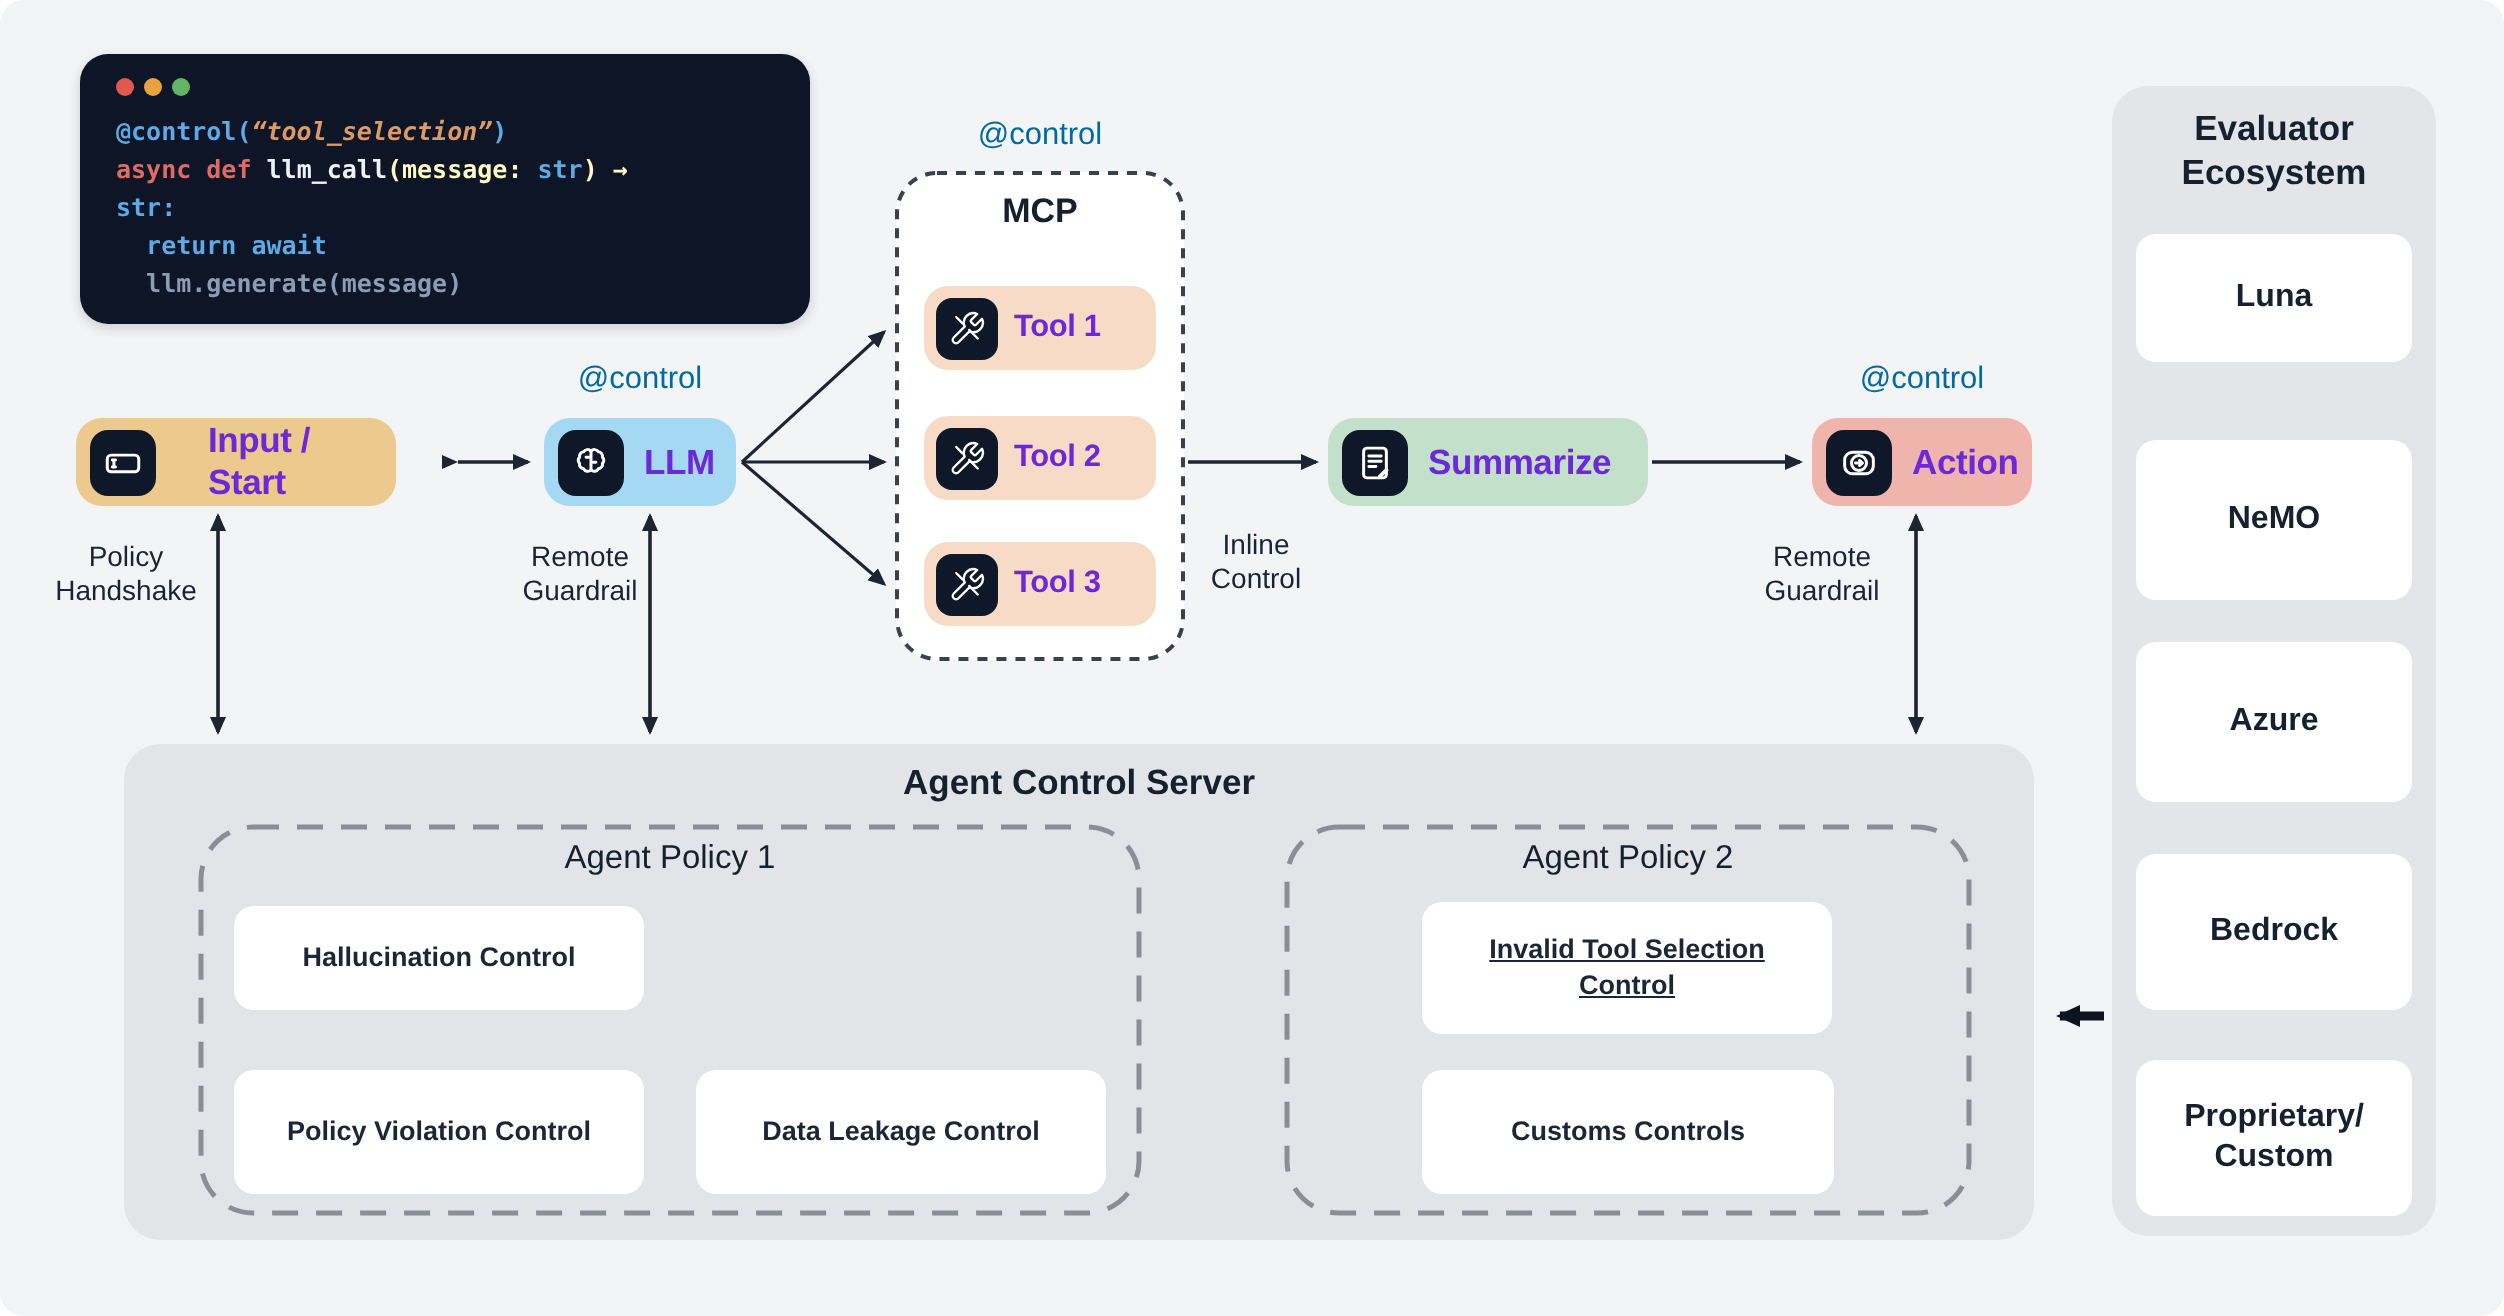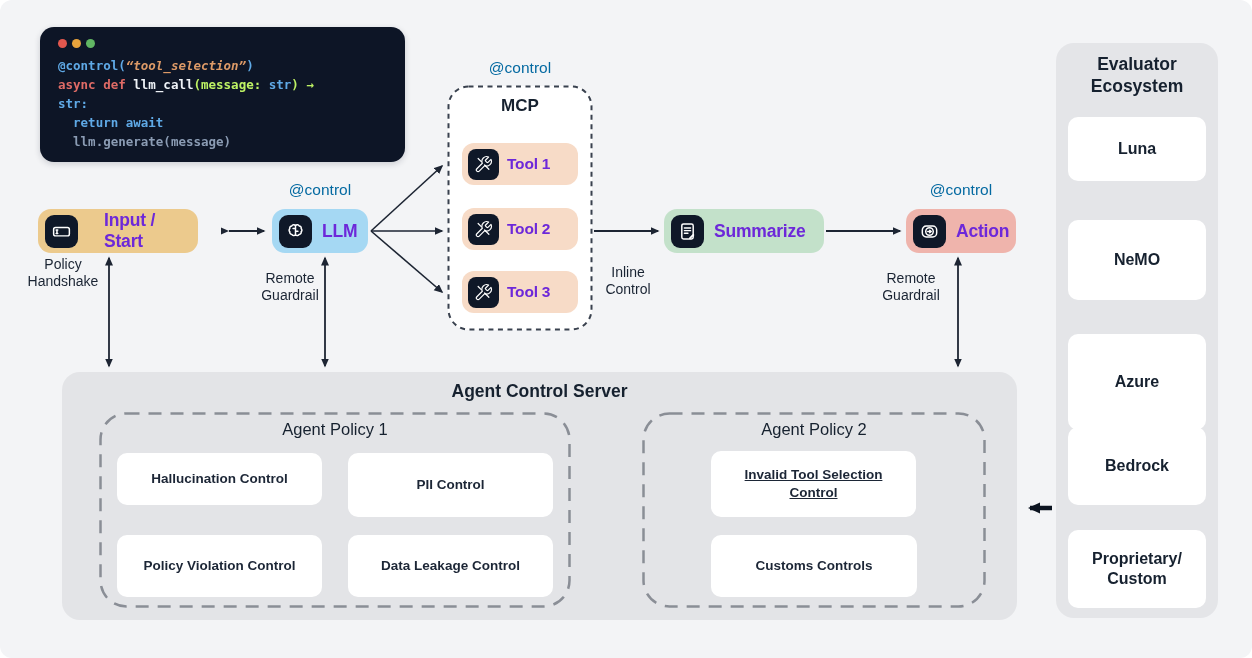--- a/index.html
+++ b/index.html
@@ -4,21 +4,21 @@
 <style>
   html,body{margin:0;padding:0;background:#ffffff;font-family:"Liberation Sans",sans-serif;}
   .canvas{position:relative;width:1252px;height:658px;background:#f3f4f6;border-radius:12px;overflow:hidden;color:#16212f;}
 
   
   .codebox{position:absolute;left:40px;top:27px;width:365px;height:135px;background:#0d1526;border-radius:14px;box-sizing:border-box;padding:12px 0 0 18px;box-shadow:0 2px 6px rgba(20,30,50,.18);}
   .dots{display:flex;gap:5px;margin-bottom:8px;}
   .dot{width:9px;height:9px;border-radius:50%;}
   .code{font-family:"DejaVu Sans Mono",monospace;font-size:12.5px;line-height:19px;white-space:pre;font-weight:600;}
   .tk-blue{color:#5fa9e6}.tk-string{color:#dd9a67;font-style:italic}.tk-red{color:#df6b66}
-  .tk-fn{color:#eef2f7;font-weight:700}.tk-punct{color:#bef264}.tk-muted{color:#8b9cb4}
+  .tk-fn{color:#eef2f7;font-weight:700}.tk-punct{color:#fef9c3}.tk-muted{color:#8b9cb4}
 
   
   .node{position:absolute;top:209px;height:44px;border-radius:13px;display:flex;align-items:center;padding-left:7px;box-sizing:border-box;}
   .iconbox{width:33px;height:33px;background:#0f1828;border-radius:9px;display:flex;align-items:center;justify-content:center;flex:0 0 auto;}
   .iconbox svg{stroke:#fff;fill:none;stroke-width:1.7;stroke-linecap:round;stroke-linejoin:round;}
   .nlabel{margin-left:10px;font-size:17.5px;font-weight:600;color:#6d28d9;letter-spacing:-.2px;}
   .ctrl{position:absolute;width:120px;text-align:center;font-size:15.5px;font-weight:500;color:#0369a1;}
 
   
   .mcp{position:absolute;left:448px;top:86px;width:144px;height:244px;background:#ffffff;border-radius:20px;}
@@ -128,43 +128,42 @@
       <span class="iconbox">
         <svg width="19" height="19" viewBox="0 0 24 24">
             <path d="M14.7 6.3a1 1 0 0 0 0 1.4l1.6 1.6a1 1 0 0 0 1.4 0l3.77-3.77a6 6 0 0 1-7.94 7.94l-6.91 6.91a2.12 2.12 0 0 1-3-3l6.91-6.91a6 6 0 0 1 7.94-7.94l-3.76 3.76z" stroke-width="1.5"></path>
             <path d="M5.2 4.4l4 4M13.4 12.6l5.4 5.4" stroke-width="1.5"></path>
           </svg>
       </span>
       <span class="nlabel">Tool 3</span>
     </div>
   </div>
 
-  <div class="elabel" style="left:13px;top:256px;width:100px;">Policy Handshake</div>
+  <div class="elabel" style="left:13px;top:270px;width:100px;">Policy Handshake</div>
   <div class="elabel" style="left:242px;top:270px;width:96px;">Remote Guardrail</div>
   <div class="elabel" style="left:596px;top:264px;width:64px;">Inline Control</div>
   <div class="elabel" style="left:863px;top:270px;width:96px;">Remote Guardrail</div>
 
   <div class="server"></div>
   <div class="server-title">Agent Control Server</div>
 
   <div class="ptitle" style="left:100px;top:420px;width:470px;">Agent Policy 1</div>
   <div class="wbox" style="left:117px;top:453px;width:205px;height:52px;">Hallucination Control</div>
-  <div class="wbox" style="left:348px;top:453px;width:205px;height:64px;">PII Control</div>
   <div class="wbox" style="left:117px;top:535px;width:205px;height:62px;">Policy Violation Control</div>
   <div class="wbox" style="left:348px;top:535px;width:205px;height:62px;">Data Leakage Control</div>
 
   <div class="ptitle" style="left:643px;top:420px;width:342px;">Agent Policy 2</div>
   <div class="wbox narrow" style="left:711px;top:451px;width:205px;height:66px;">Invalid Tool Selection Control</div>
   <div class="wbox" style="left:711px;top:535px;width:206px;height:62px;">Customs Controls</div>
 
   <div class="panel"></div>
   <div class="panel-title">Evaluator Ecosystem</div>
   <div class="ebox" style="top:117px;height:64px;">Luna</div>
   <div class="ebox" style="top:220px;height:80px;">NeMO</div>
-  <div class="ebox" style="top:334px;height:96px;">Azure</div>
+  <div class="ebox" style="top:321px;height:80px;">Azure</div>
   <div class="ebox" style="top:427px;height:78px;">Bedrock</div>
   <div class="ebox" style="top:530px;height:78px;">Proprietary/
 Custom</div>
 
   <svg class="overlay" width="1252" height="658" viewBox="0 0 1252 658">
     <defs>
       <marker id="ah" markerWidth="10" markerHeight="9" refX="7.5" refY="4" orient="auto-start-reverse" markerUnits="userSpaceOnUse">
         <path d="M0 0L9 4L0 8z" fill="#1d2533"></path>
       </marker>
       <marker id="ahBig" markerWidth="14" markerHeight="12" refX="10" refY="5.5" orient="auto" markerUnits="userSpaceOnUse">

